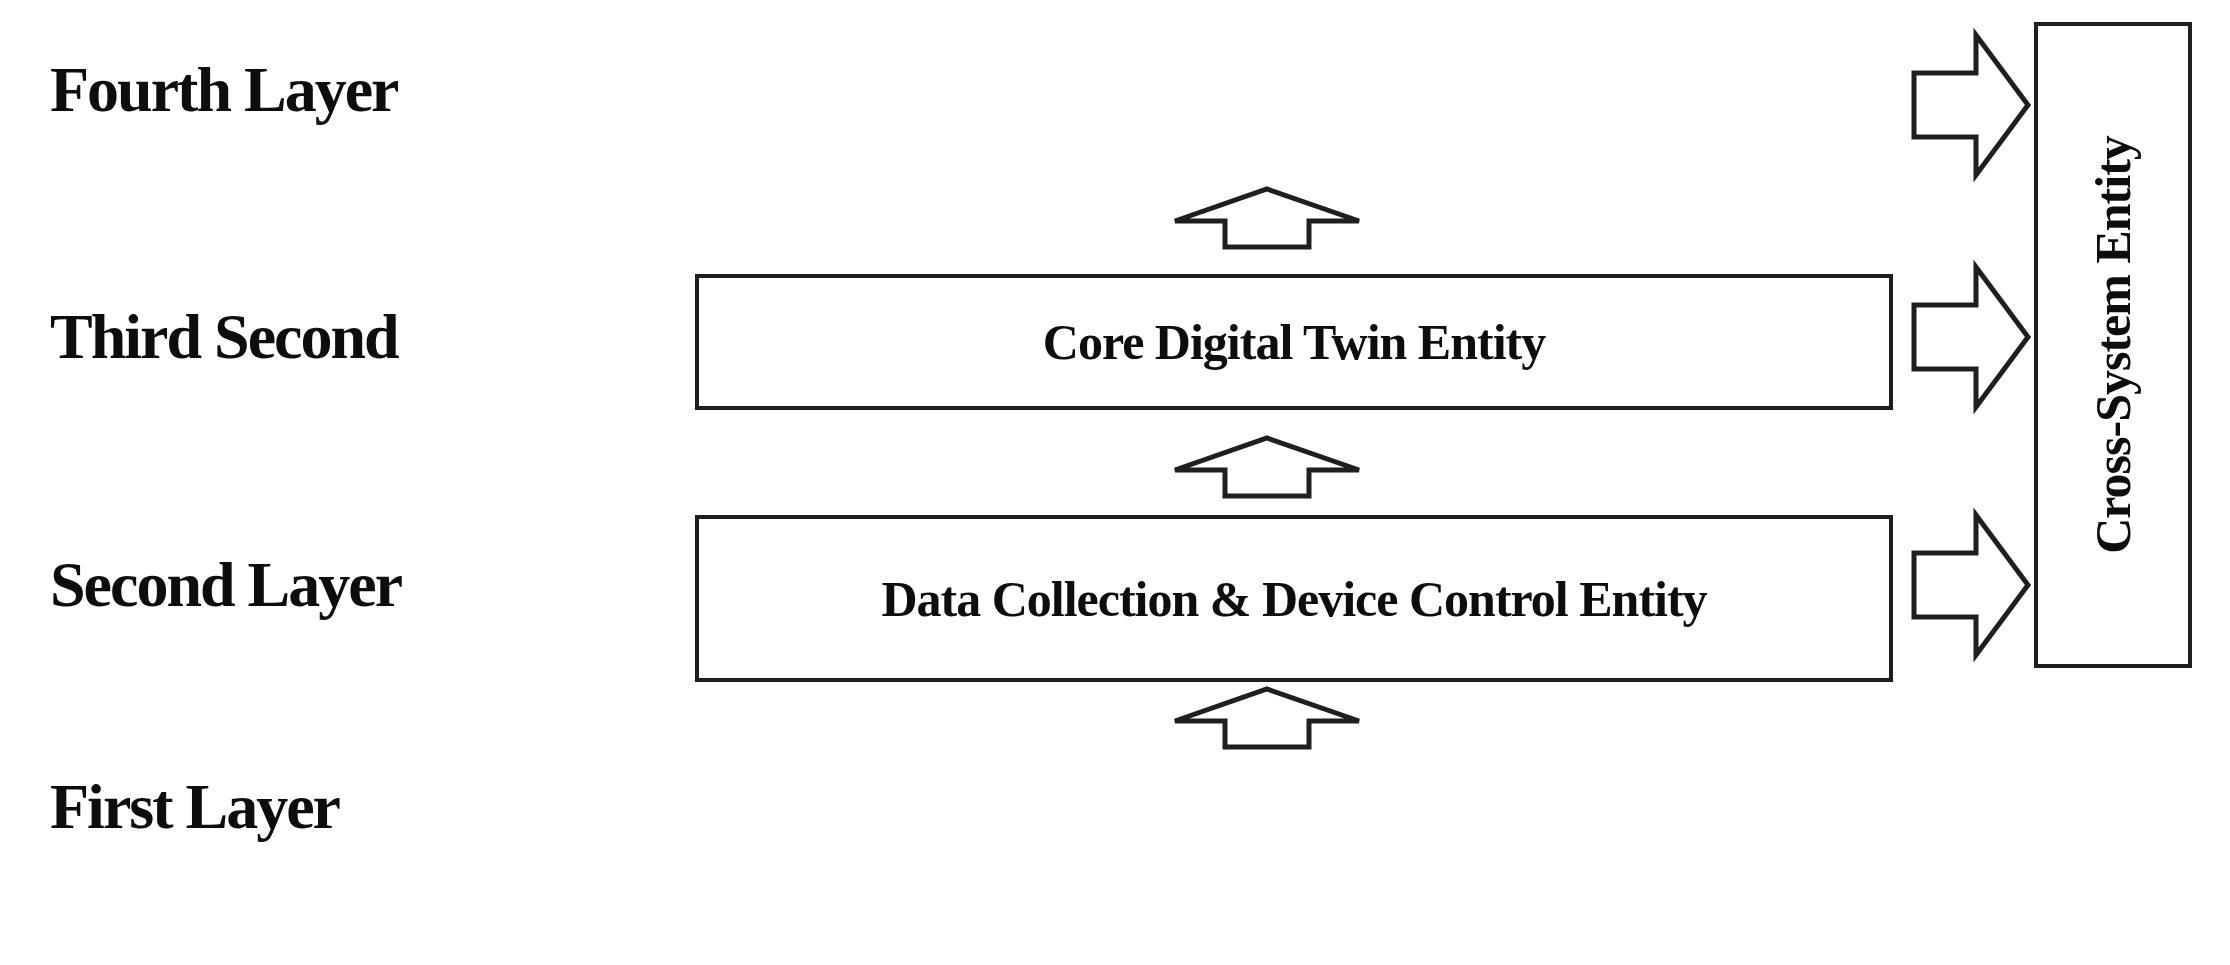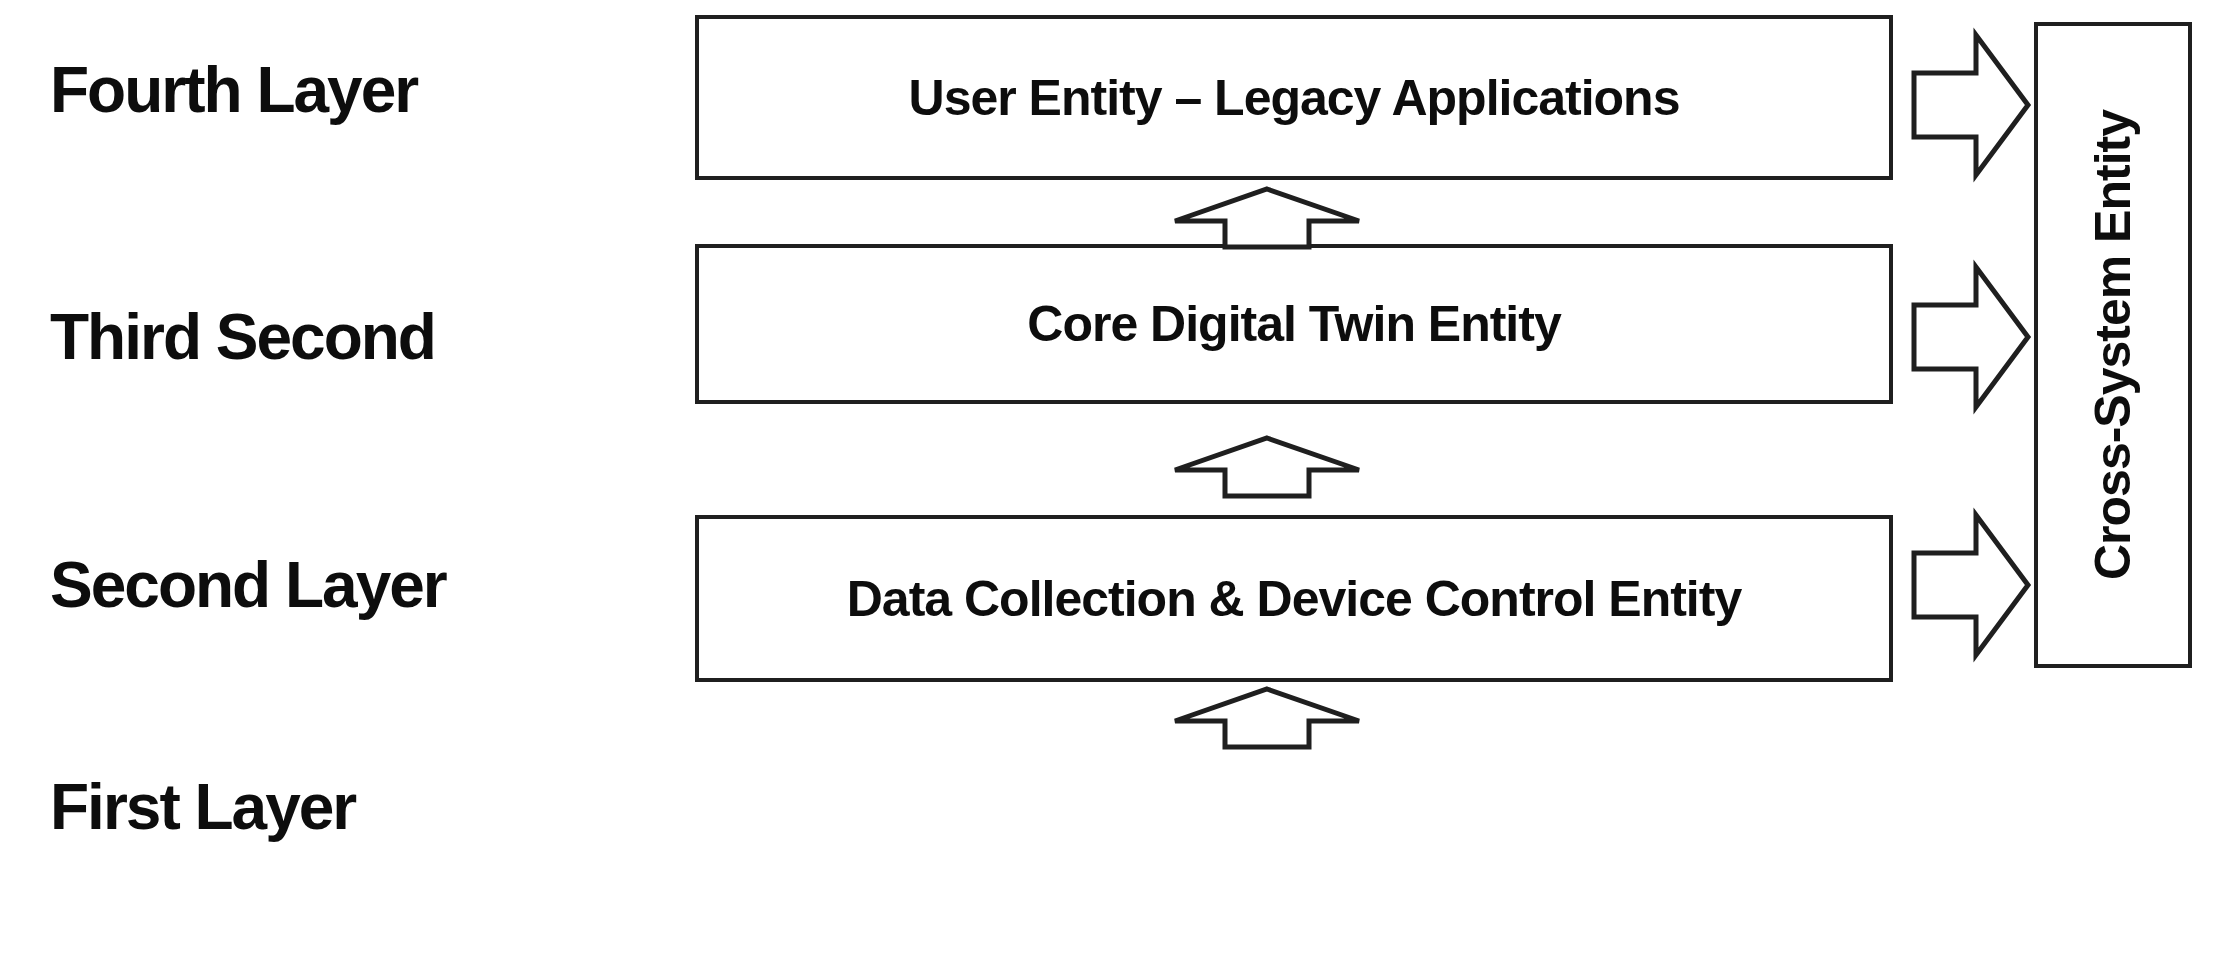--- a/index.html
+++ b/index.html
@@ -11,20 +11,21 @@
   * { margin: 0; padding: 0; box-sizing: border-box; }
   html, body { background: var(--bg); }
   body { font-family: "Liberation Sans", sans-serif; }
 
   .canvas {
     position: relative;
     width: 2230px;
     height: 965px;
     background: var(--bg);
     overflow: hidden;
+    font-family: Liberation Serif, serif;
   }
 
   .layer-label {
     position: absolute;
     left: 50px;
     width: 460px;
     font-size: 64px;
     font-weight: bold;
     color: var(--text);
     letter-spacing: -2px;
@@ -86,21 +87,21 @@
     letter-spacing: -1px;
   }
 
   
   #label-fourth { top: 58px; }
   #label-third  { top: 305px; }
   #label-second { top: 553px; }
   #label-first  { top: 775px; }
 
   #box-fourth { top: 15px;  height: 165px; }
-  #box-third  { top: 244px; height: 160px; }
+  #box-third  { top: 274px; height: 136px; }
   #box-second { top: 515px; height: 167px; }
   #box-first  { top: 755px; height: 163px; }
 
   #up-arrow-1 { top: 186px; }
   #up-arrow-2 { top: 435px; }
   #up-arrow-3 { top: 686px; }
 
   #right-arrow-1 { top: 26px; }
   #right-arrow-2 { top: 258px; }
   #right-arrow-3 { top: 506px; }
@@ -108,23 +109,20 @@
 </head>
 <body>
 
 <div class="canvas">
 
   <div class="layer-label" id="label-fourth">Fourth Layer</div>
   <div class="layer-label" id="label-third">Third Second</div>
   <div class="layer-label" id="label-second">Second Layer</div>
   <div class="layer-label" id="label-first">First Layer</div>
 
-  <div class="entity-box" id="box-fourth">
-    <span class="entity-text">User Entity – Legacy Applications</span>
-  </div>
   <div class="entity-box" id="box-third">
     <span class="entity-text">Core Digital Twin Entity</span>
   </div>
   <div class="entity-box" id="box-second">
     <span class="entity-text">Data Collection &amp; Device Control Entity</span>
   </div>
 
   <div class="up-arrow" id="up-arrow-1">
     <svg viewBox="0 0 190 64" xmlns="http://www.w3.org/2000/svg">
       <polygon points="95,3 187,35 137,35 137,61 53,61 53,35 3,35" fill="#ffffff" stroke="#1f1f1f" stroke-width="5" stroke-linejoin="miter"></polygon>

